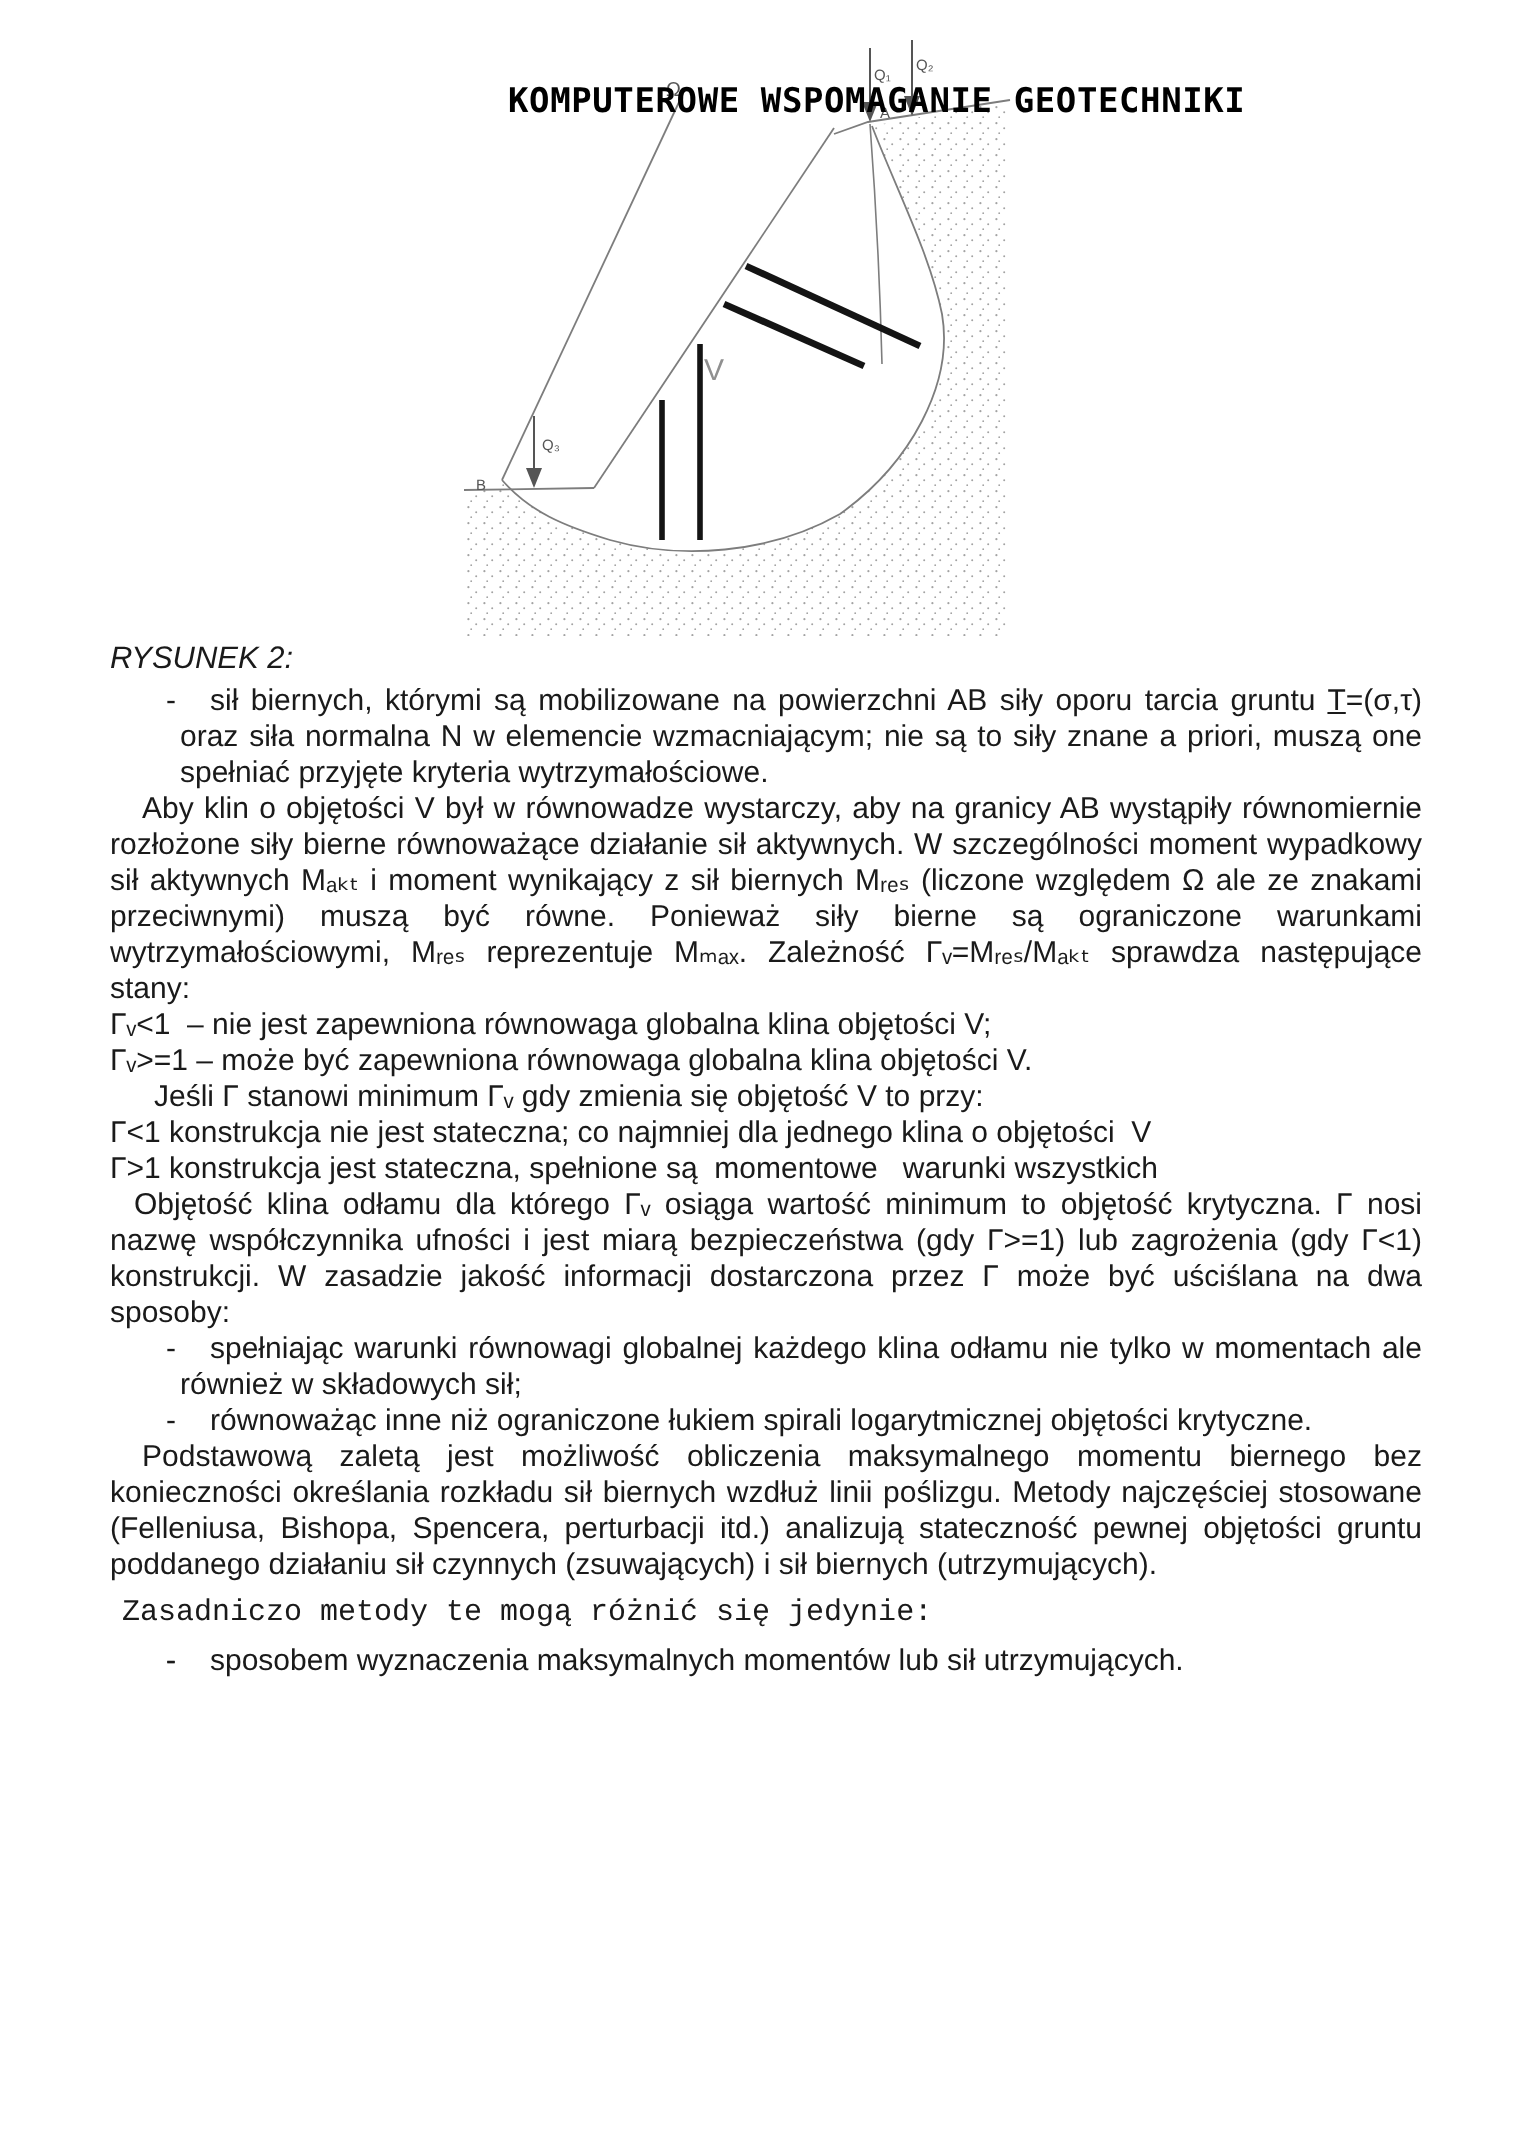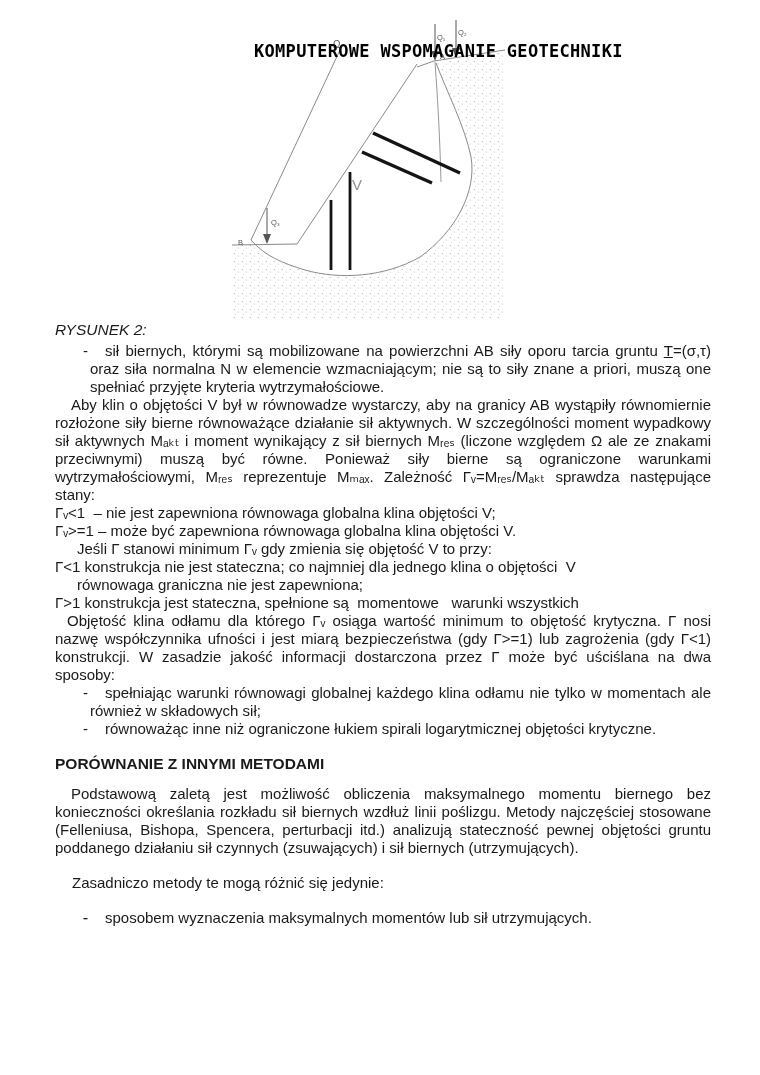--- a/index.html
+++ b/index.html
@@ -19,21 +19,21 @@
     font-weight:bold;font-size:17px;letter-spacing:.3px;white-space:nowrap;color:#000;
   }
   .content{
     position:absolute;left:55px;top:321px;width:656px;z-index:2;
     font-size:15px;line-height:18px;
   }
   .rys-label{font-style:italic;font-size:15.5px;margin-bottom:3px;}
   .dash-item{position:relative;padding-left:35px;text-indent:15px;text-align:justify;}
   .dash-item .dash{position:absolute;left:28px;top:0;text-indent:0;}
   .para{text-align:justify;text-indent:16px;margin:0;}
-  .plain{margin:17px;}
+  .plain{margin:6px;font-family:Liberation Mono, monospace;}
   .gamma-line{white-space:pre-wrap;}
   .gamma-line.indent{padding-left:22px;}
   .u-underline{text-decoration:underline;}
   .heading2{font-weight:bold;font-size:15.5px;margin:17px 0 12px 0;}
   svg text{font-family:"Liberation Sans","DejaVu Sans",sans-serif;}
 </style>
 </head>
 <body>
 
 <div class="page">
@@ -106,34 +106,32 @@
       <span class="dash">-</span><span>sił biernych, którymi są mobilizowane na powierzchni AB siły oporu tarcia gruntu </span><span class="u-underline">T</span><span>=(σ,τ) oraz siła normalna N w elemencie wzmacniającym; nie są to siły znane a priori, muszą one spełniać przyjęte kryteria wytrzymałościowe.</span>
     </div>
 
     <p class="para">Aby klin o objętości V był w równowadze wystarczy, aby na granicy AB wystąpiły równomiernie rozłożone siły bierne równoważące działanie sił aktywnych. W szczególności moment wypadkowy sił aktywnych Mₐₖₜ i moment wynikający z sił biernych Mᵣₑₛ (liczone względem Ω ale ze znakami przeciwnymi) muszą być równe. Ponieważ siły bierne są ograniczone warunkami wytrzymałościowymi, Mᵣₑₛ reprezentuje Mₘₐₓ. Zależność Γᵥ=Mᵣₑₛ/Mₐₖₜ sprawdza następujące stany:</p>
 
     <div>
       <div class="gamma-line">Γᵥ&lt;1  – nie jest zapewniona równowaga globalna klina objętości V;</div>
       <div class="gamma-line">Γᵥ&gt;=1 – może być zapewniona równowaga globalna klina objętości V.</div>
       <div class="gamma-line indent">Jeśli Γ stanowi minimum Γᵥ gdy zmienia się objętość V to przy:</div>
       <div class="gamma-line">Γ&lt;1 konstrukcja nie jest stateczna; co najmniej dla jednego klina o objętości  V</div>
-      <div class="gamma-line indent">równowaga graniczna nie jest zapewniona;</div>
       <div class="gamma-line">Γ&gt;1 konstrukcja jest stateczna, spełnione są  momentowe   warunki wszystkich</div>
     </div>
 
     <p class="para" style="text-indent:12px;">Objętość klina odłamu dla którego Γᵥ osiąga wartość minimum to objętość krytyczna. Γ nosi nazwę współczynnika ufności i jest miarą bezpieczeństwa (gdy Γ&gt;=1) lub zagrożenia (gdy Γ&lt;1) konstrukcji. W zasadzie jakość informacji dostarczona przez Γ może być uściślana na dwa sposoby:</p>
 
     <div class="dash-item">
       <span class="dash">-</span><span>spełniając warunki równowagi globalnej każdego klina odłamu nie tylko w momentach ale również w składowych sił;</span>
     </div>
     <div class="dash-item">
       <span class="dash">-</span><span>równoważąc inne niż ograniczone łukiem spirali logarytmicznej objętości krytyczne.</span>
     </div>
 
-    <div class="heading2">PORÓWNANIE Z INNYMI METODAMI</div>
 
     <p class="para">Podstawową zaletą jest możliwość obliczenia maksymalnego momentu biernego bez konieczności określania rozkładu sił biernych wzdłuż linii poślizgu. Metody najczęściej stosowane (Felleniusa, Bishopa, Spencera, perturbacji itd.) analizują stateczność pewnej objętości gruntu poddanego działaniu sił czynnych (zsuwających) i sił biernych (utrzymujących).</p>
     <p class="plain">Zasadniczo metody te mogą różnić się jedynie:</p>
 
     <div class="dash-item">
       <span class="dash">-</span>
     </div>
     <div class="dash-item">
       <span class="dash">-</span><span>sposobem wyznaczenia maksymalnych momentów lub sił utrzymujących.</span>
     </div>

